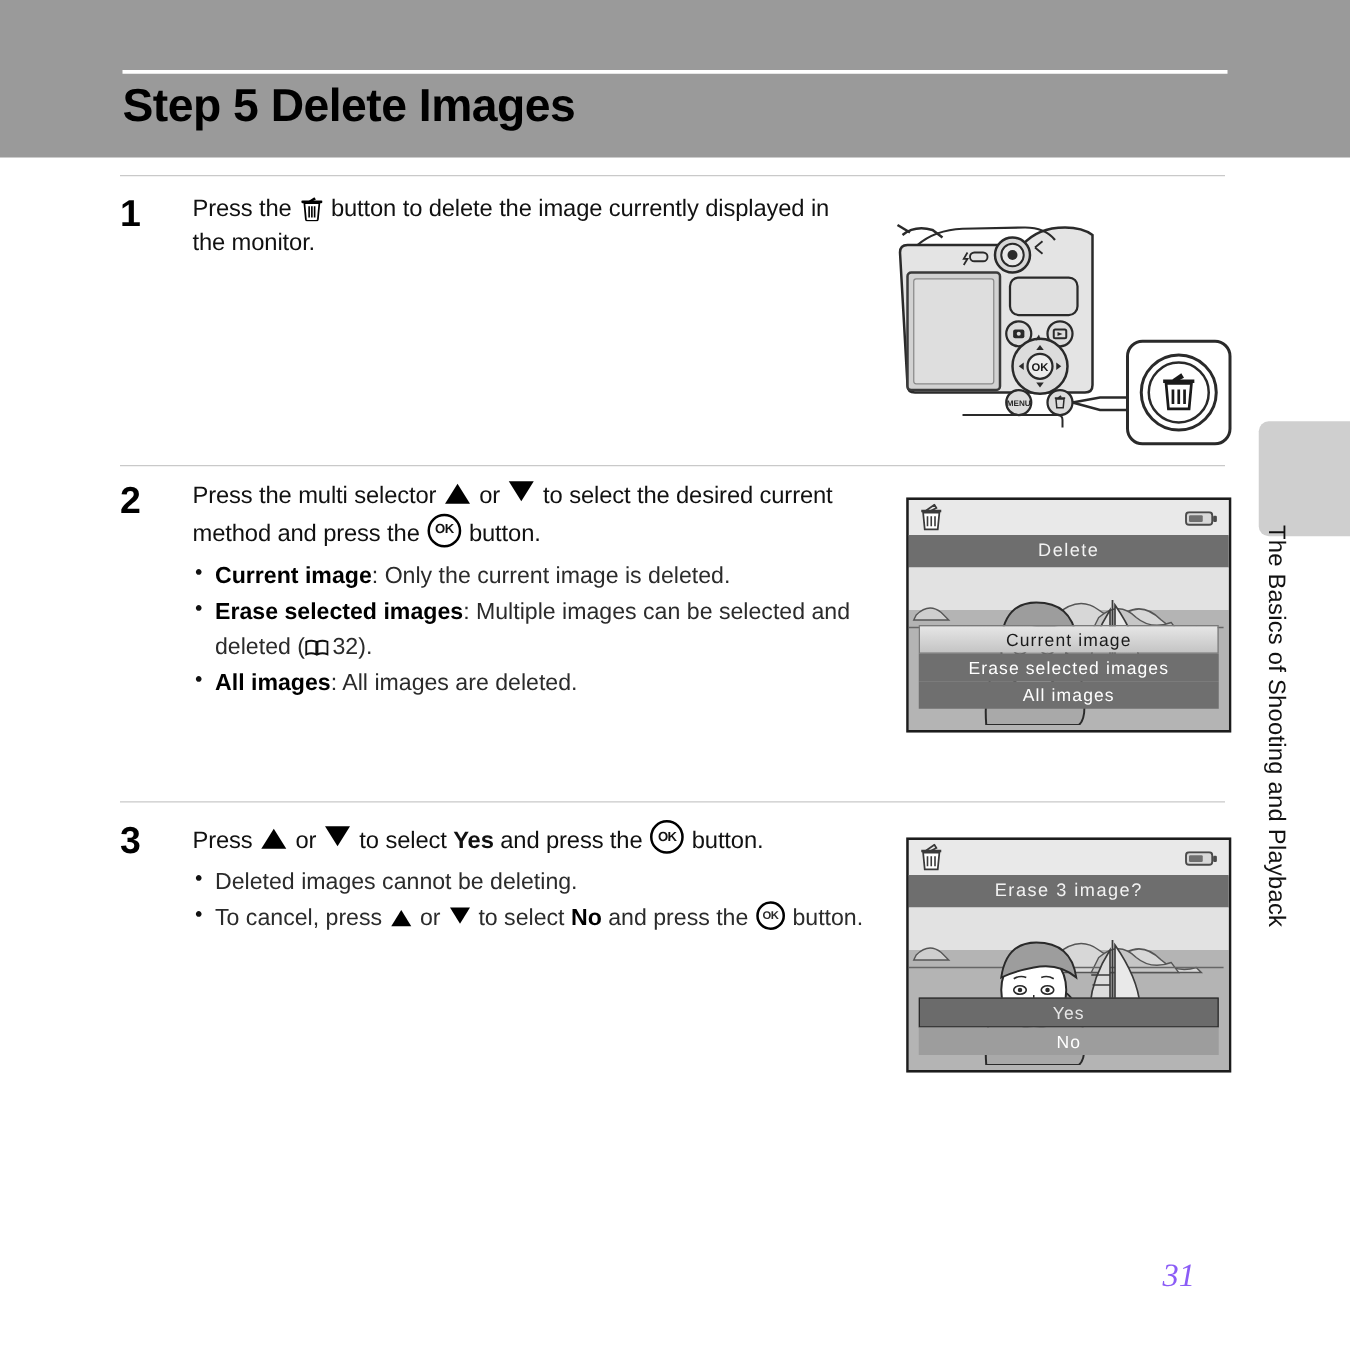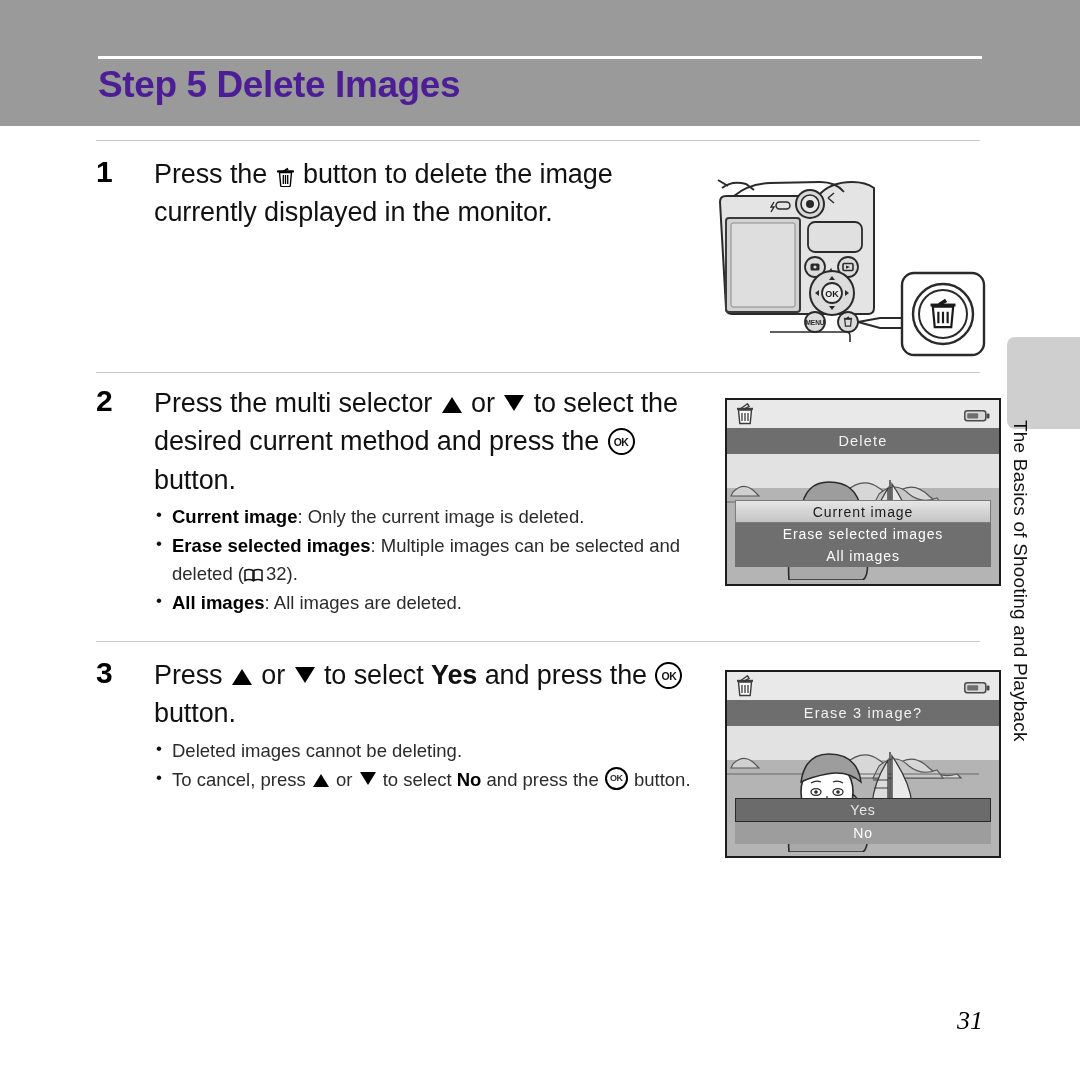--- a/index.html
+++ b/index.html
@@ -16,21 +16,21 @@
   .header-band{
     position:absolute;left:0;top:0;width:1080px;height:126px;
     background:#9a9a9a;
   }
   .header-rule{
     position:absolute;left:98px;top:56px;width:884px;height:3px;
     background:#ffffff;
   }
   .page-title{
     position:absolute;left:98px;top:64px;width:880px;
-    font-size:37px;font-weight:bold;color:#4c1d95;
+    font-size:37px;font-weight:bold;color:#000000;
     letter-spacing:-0.4px;
     font-family:"Liberation Sans", sans-serif;
   }
 
   
   .divider{
     position:absolute;left:96px;width:884px;height:1px;
     background:#c9c9c9;
   }
   #div-top{top:140px;}
@@ -39,21 +39,21 @@
 
   
   .step{position:absolute;}
   .step-num{
     position:absolute;left:0;top:0;width:44px;
     font-size:30px;font-weight:bold;color:#000;
     text-align:left;
   }
   .step-body{position:absolute;left:58px;top:0;width:540px;}
   .step-head{
-    font-size:27px;line-height:1.42;color:#111;
+    font-size:19px;line-height:1.42;color:#111;
     font-weight:400;letter-spacing:-0.1px;
   }
   .step-head b{font-weight:bold;}
 
   .bullets{margin-top:4px;}
   .bullet{
     position:relative;padding-left:18px;
     font-size:18.5px;line-height:1.52;color:#2b2b2b;
     margin-bottom:1px;
   }
@@ -104,21 +104,20 @@
   
   .fig{position:absolute;}
 
   
   #camera-fig{left:712px;top:166px;width:278px;height:192px;}
 
   
   .monitor{
     position:absolute;border:2px solid #1c1c1c;background:#c8c8c8;
     overflow:hidden;
-    padding-left:16px;
   }
   #monitor-1{left:725px;top:398px;width:256px;height:184px;}
   #monitor-2{left:725px;top:670px;width:256px;height:184px;}
 
   .mon-topbar{
     position:absolute;left:0;top:0;width:100%;height:28px;
     background:#e9e9e9;border-bottom:1px solid #b5b5b5;
   }
   .mon-titlebar{
     position:absolute;left:0;top:28px;width:100%;height:26px;
@@ -161,22 +160,22 @@
     display:flex;align-items:flex-start;justify-content:center;
   }
   #side-tab-text span{
     writing-mode:vertical-rl;
     font-size:19px;color:#111;letter-spacing:0.2px;white-space:nowrap;
   }
 
   
   #page-number{
     position:absolute;left:930px;top:1006px;width:80px;
-    text-align:center;font-size:26px;font-style:italic;
-    color:#000000;font-family:"Liberation Serif", serif;
+    font-size:26px;font-style:italic;
+    color:#8b5cf6;font-family:"Liberation Serif", serif;
   }
 </style>
 </head>
 <body>
 
 <div class="page">
 
   <div class="header-band">
     <div class="header-rule"></div>
     <div class="page-title">Step 5 Delete Images</div>

